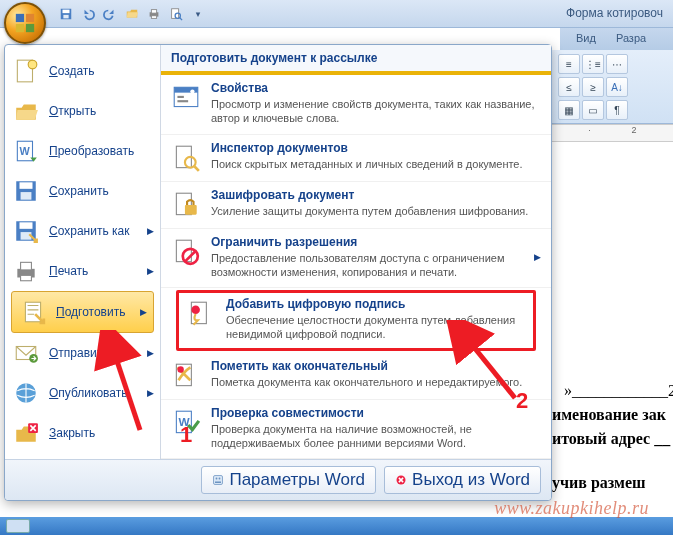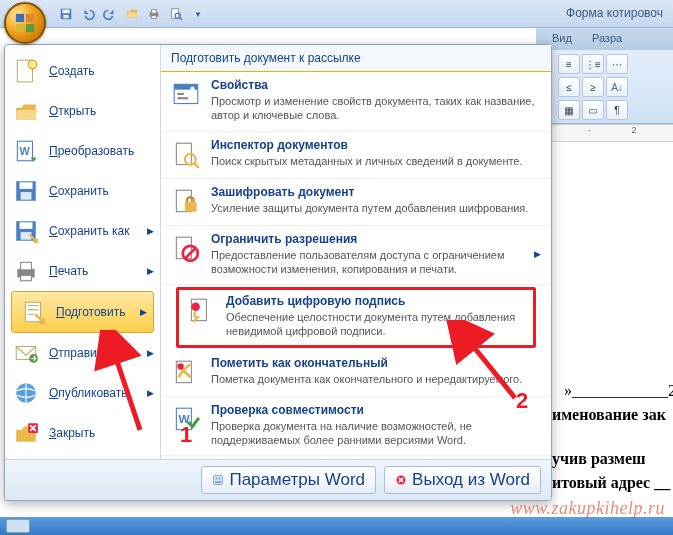--- a/index.html
+++ b/index.html
@@ -142,23 +142,23 @@
   .left-item .arrow {
     position: absolute; right: 6px;
     color: #15428b; font-size: 9px;
   }
   .right-col {
     flex: 1;
     padding: 0;
   }
   .right-header {
     padding: 6px 10px;
-    font-weight: normal;
+    font-weight: bold;
     color: #15428b;
-    border-bottom: 1px solid #eab308;
+    border-bottom: 4px solid #eab308;
     font-size: 12px;
     background: #f5f8fc;
   }
   .right-item {
     display: flex;
     gap: 10px;
     padding: 6px 10px 8px;
     cursor: pointer;
     border-bottom: 1px solid #f0f0f0;
   }
@@ -210,21 +210,21 @@
     color: #ed1c24;
     font-weight: bold;
     font-size: 22px;
     z-index: 31;
     font-family: Arial;
   }
   .num1 { top: 422px; left: 180px; }
   .num2 { top: 388px; left: 516px; }
   .watermark {
     position: absolute;
-    bottom: 16px; right: 8px;
+    bottom: 16px; right: 24px;
     font-family: "Times New Roman", serif;
     font-size: 18px;
     color: rgba(210,80,50,0.65);
     font-style: italic;
     letter-spacing: .5px;
     z-index: 40;
   }
   .taskbar {
     position: absolute;
     left:0; right:0; bottom:0; height:18px;
@@ -282,21 +282,21 @@
           <rect x="3" y="2" width="8" height="11" fill="#fff" stroke="#888"></rect>
           <circle cx="10" cy="10" r="3" fill="none" stroke="#4a7fc4" stroke-width="1.5"></circle>
           <line x1="12" y1="12" x2="15" y2="15" stroke="#4a7fc4" stroke-width="1.5"></line>
         </svg>
       </div>
     <div class="qat-btn" style="font-size:9px;">▾</div>
   </div>
   <div class="window-title">Форма котировоч</div>
 </div>
 
-<div class="ribbon-tabs" style="left:536px;">
+<div class="ribbon-tabs" style="left:560px;">
   <span>Вид</span>
   <span>Разра</span>
 </div>
 <div class="ribbon-body" style="left:552px;">
   <div class="ribbon-group">
     <div class="rb-row">
       <div class="rb-btn">≡</div>
       <div class="rb-btn">⋮≡</div>
       <div class="rb-btn">⋯</div>
     </div>
@@ -310,22 +310,22 @@
       <div class="rb-btn">▭</div>
       <div class="rb-btn">¶</div>
     </div>
   </div>
 </div>
 <div class="ruler" style="left:552px;"> · 2 · · · 1 · </div>
 
 <div class="doc-area">
   <div class="line">&nbsp;&nbsp;&nbsp;<span>»____________20</span></div>
   <div class="line bold">именование зак</div>
+  <div class="line bold">итовый адрес __</div>
   <div class="line bold" style="margin-top:26px;">учив размеш</div>
-  <div class="line bold">итовый адрес __</div>
 </div>
 
 <div class="office-menu">
   <div class="menu-columns">
     <div class="left-col" id="left-col">
         <div class="left-item">
           <svg class="left-icon" viewBox="0 0 24 24">
             <rect x="4" y="2" width="14" height="20" fill="#fff" stroke="#bdae6c"></rect>
             <circle cx="18" cy="6" r="4" fill="#ffe680" stroke="#c9a227"></circle>
           </svg>

